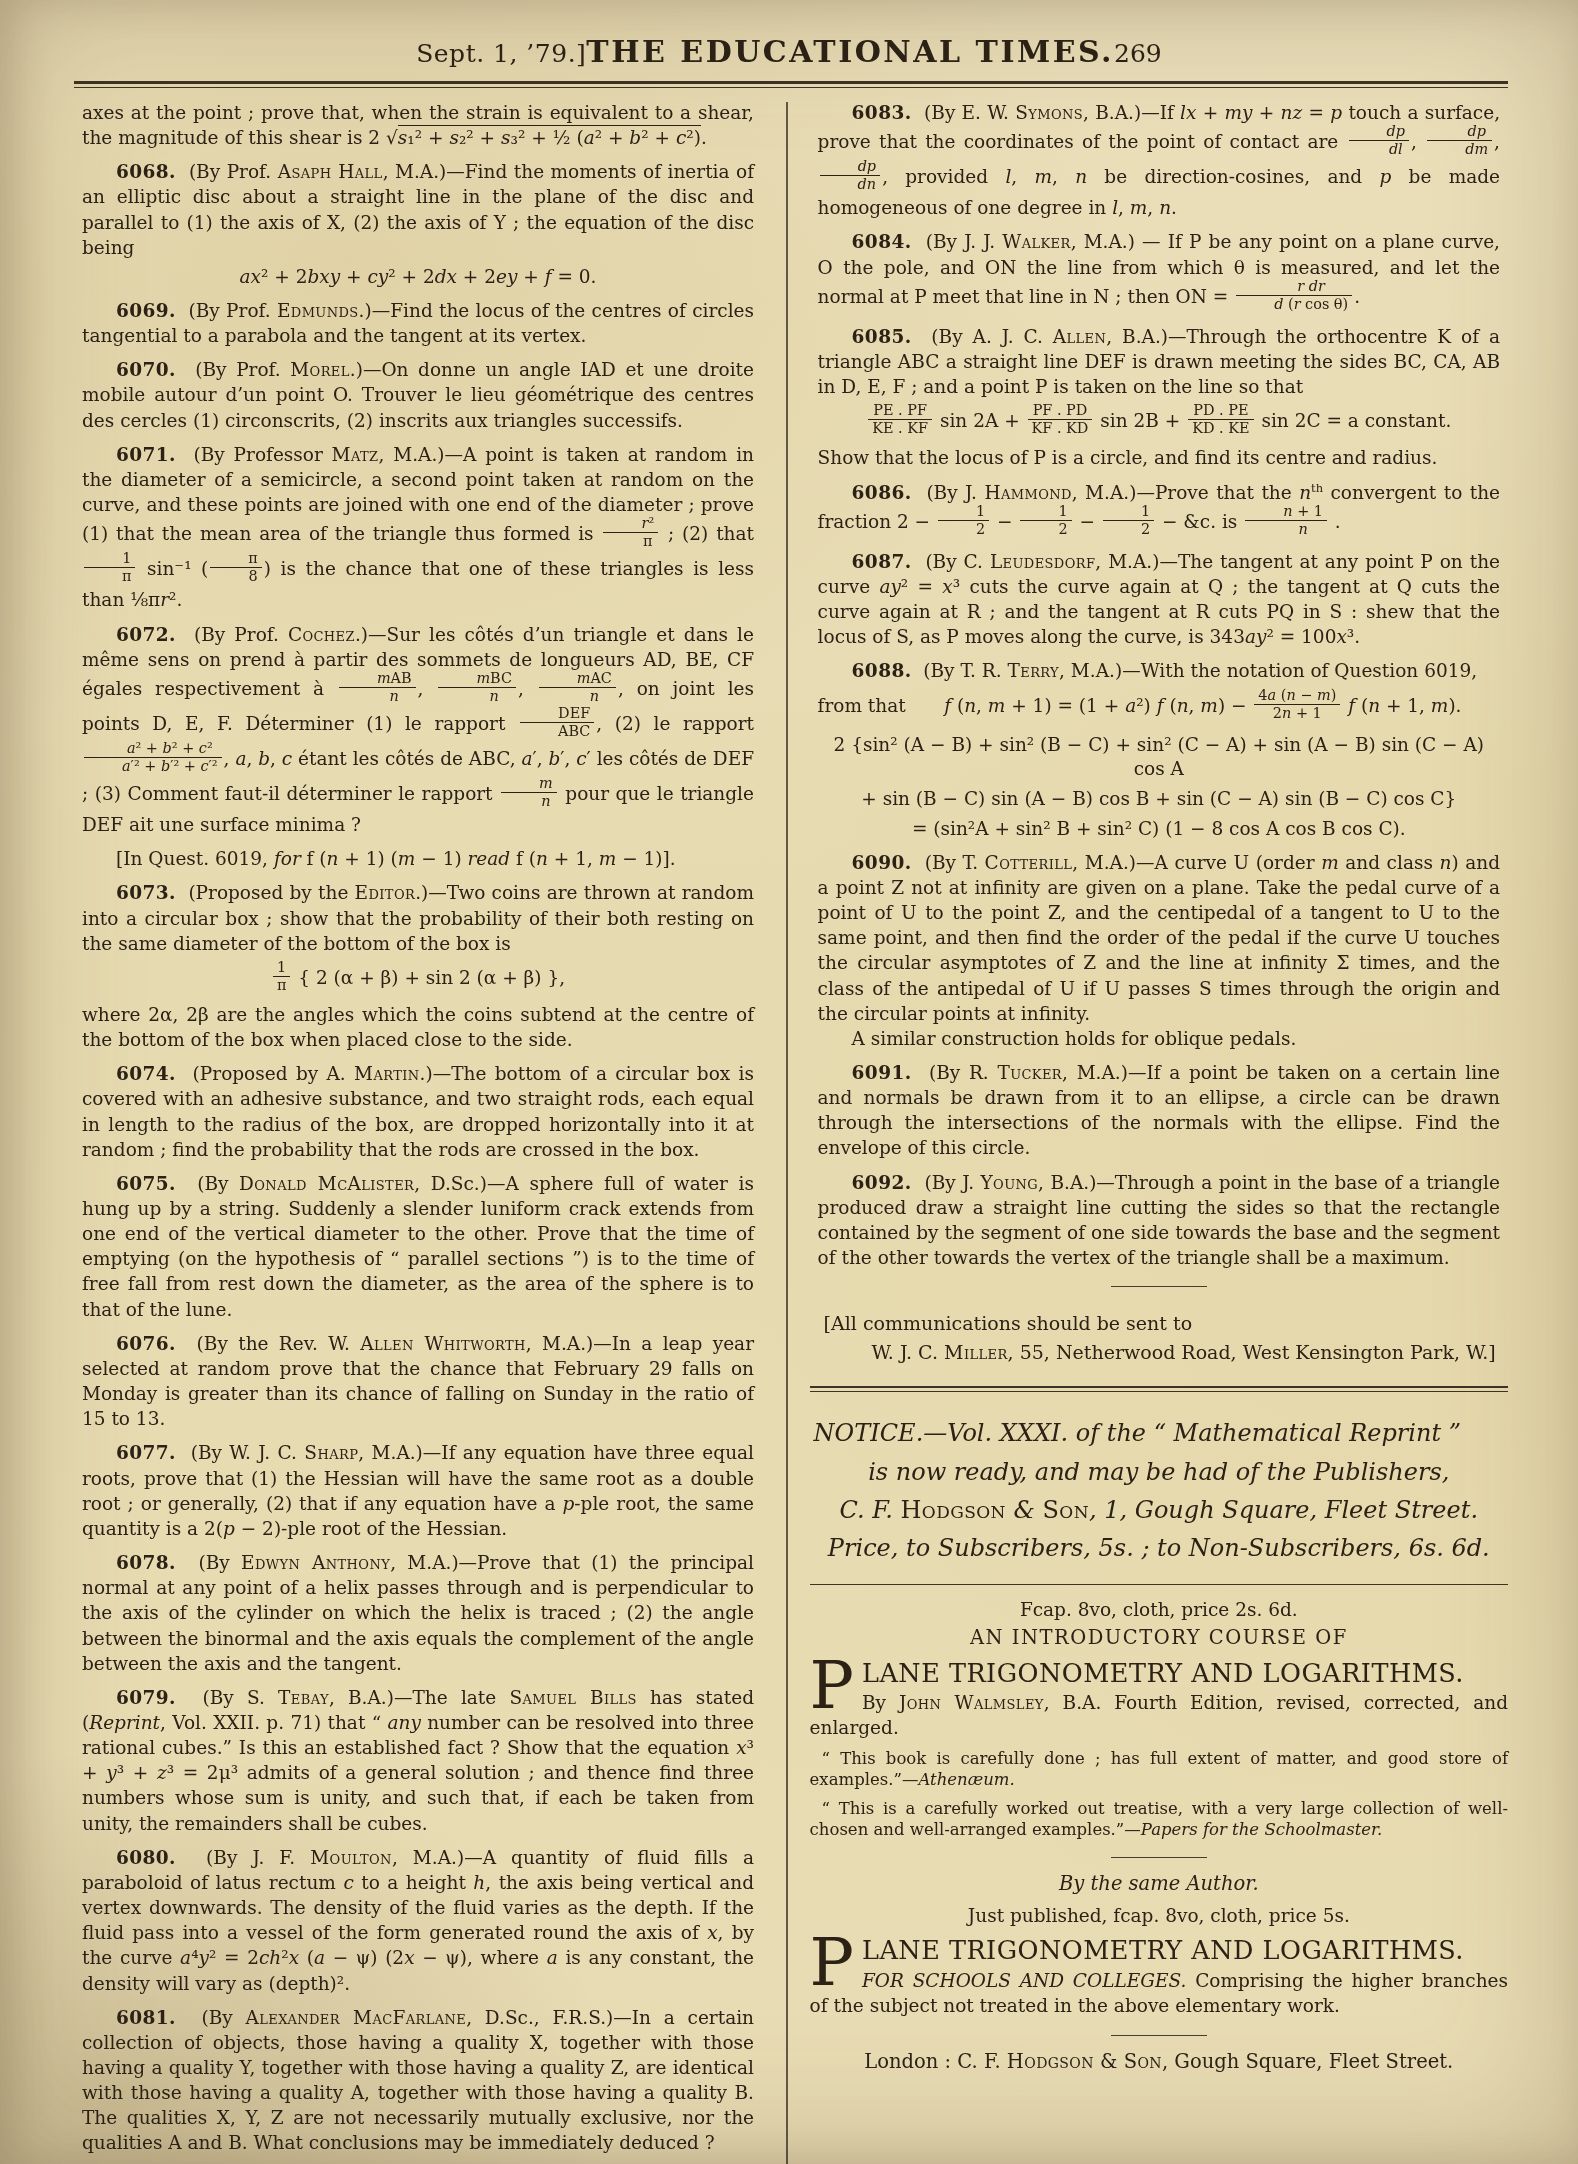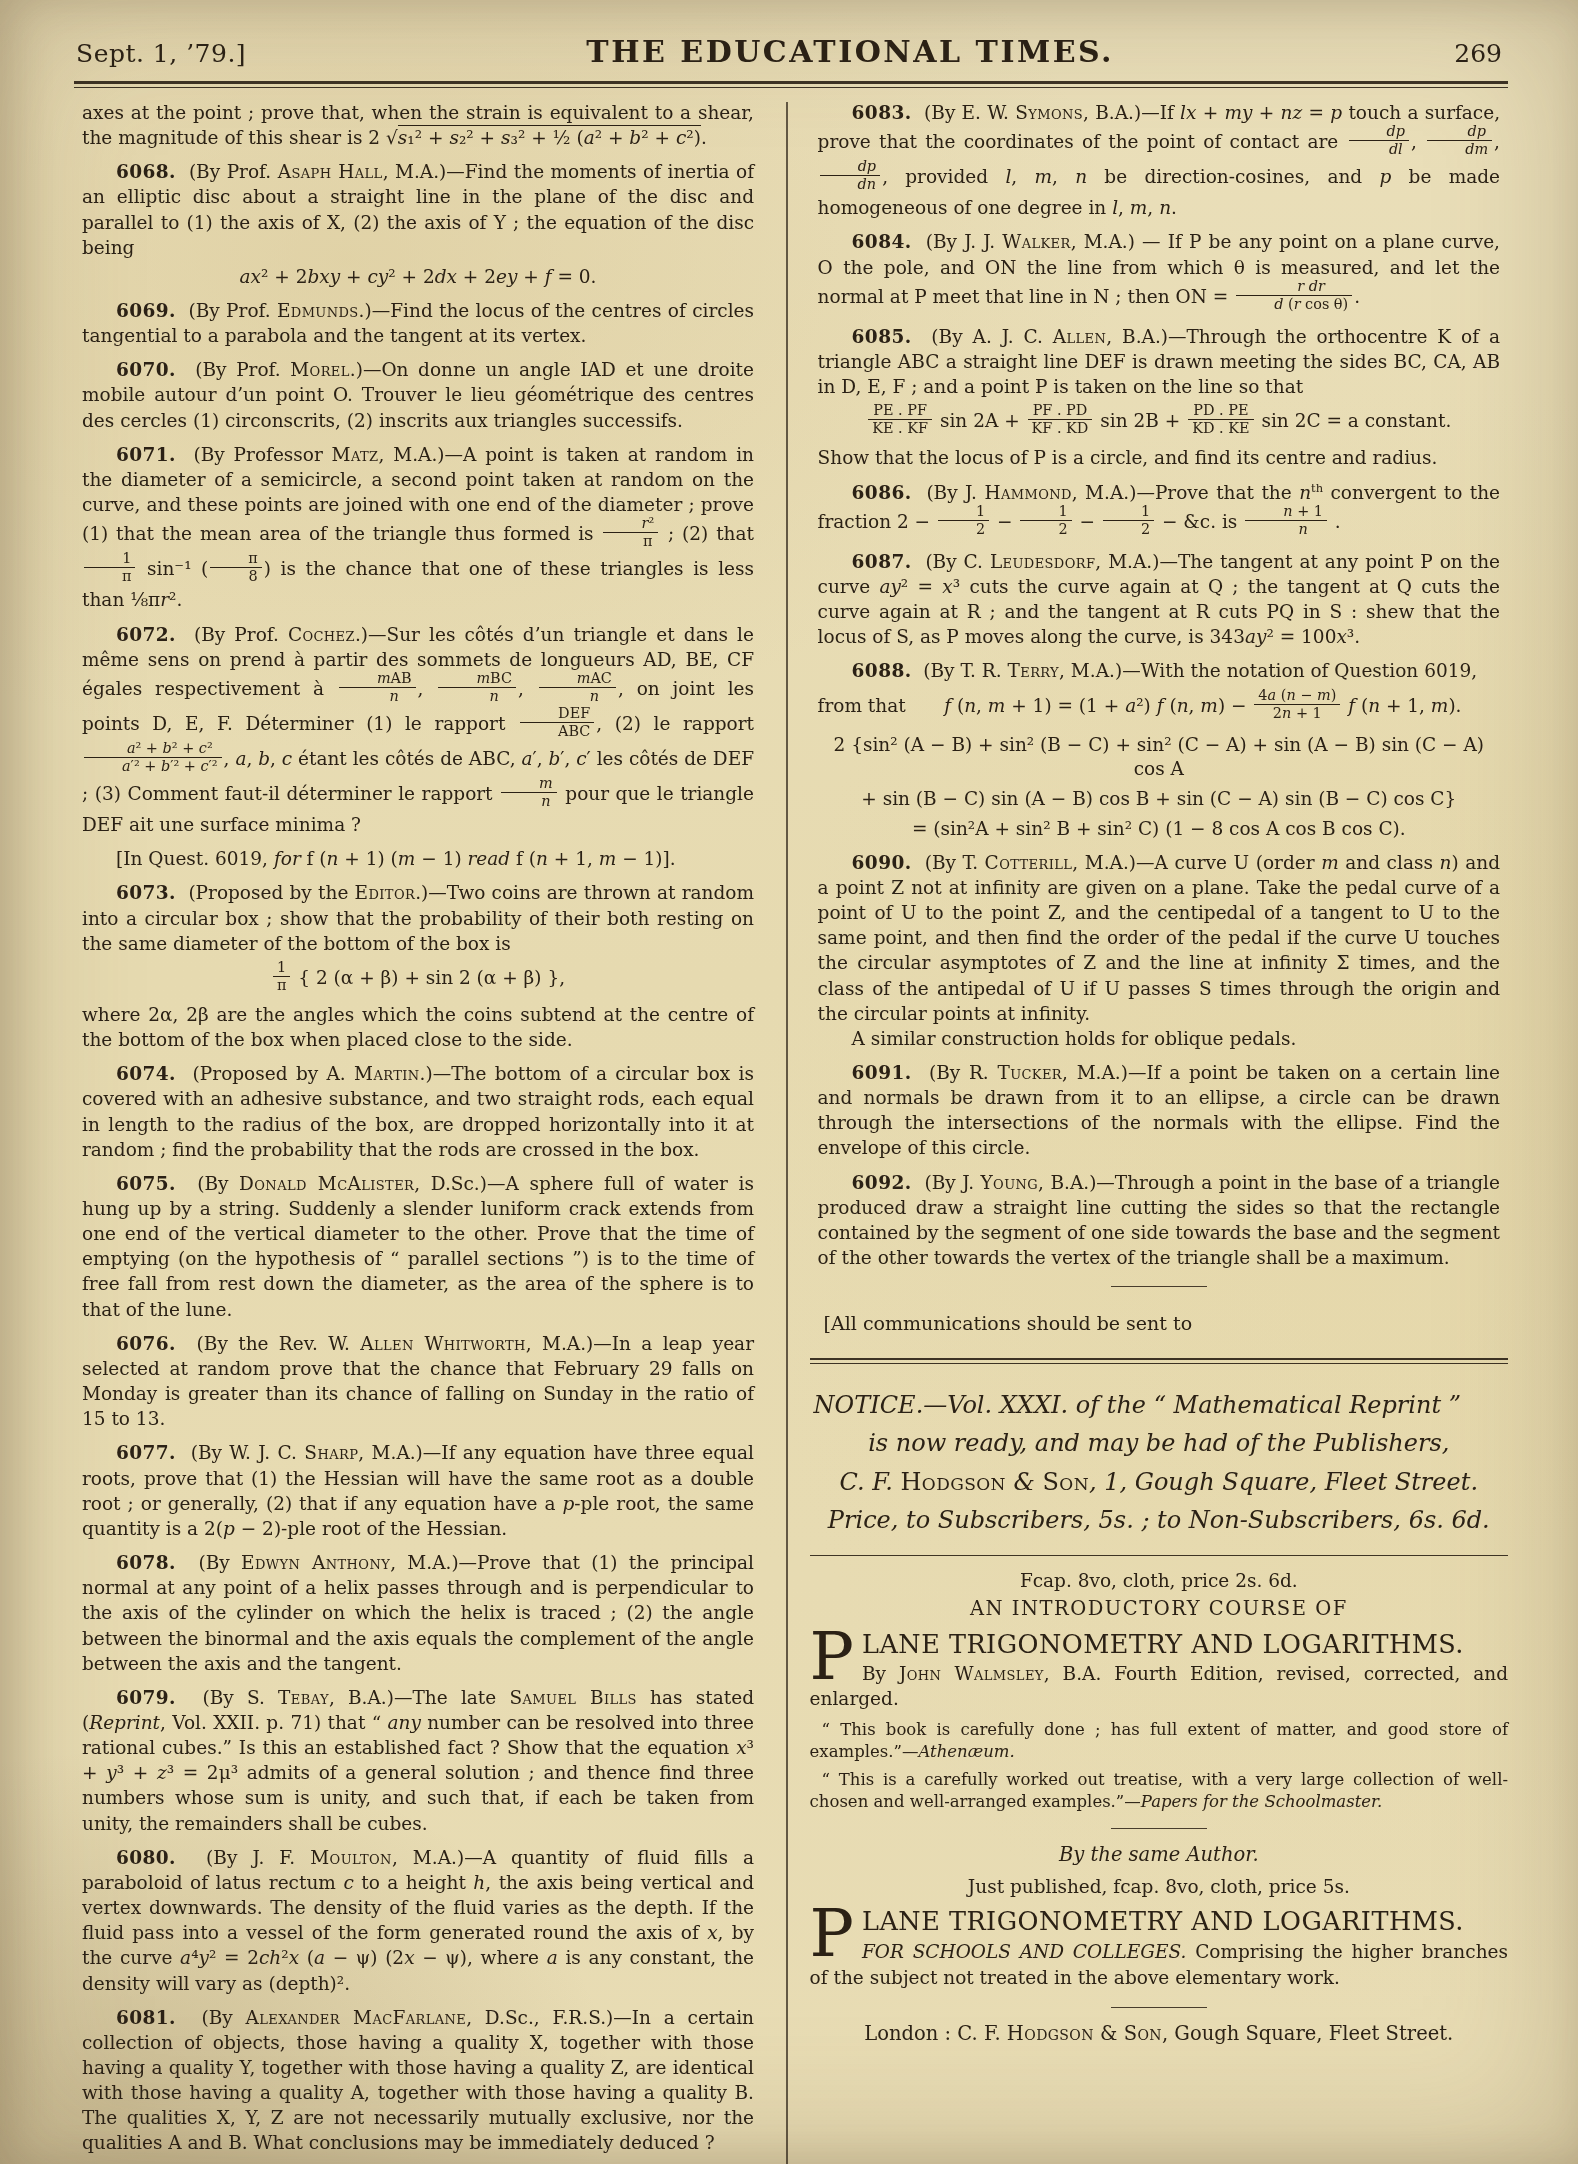--- a/index.html
+++ b/index.html
@@ -16,21 +16,21 @@
     color:var(--ink);
     background:
       radial-gradient(1100px 700px at 22% 12%, rgba(214,196,146,.45), rgba(214,196,146,0) 70%),
       radial-gradient(900px 1200px at 88% 55%, rgba(228,212,160,.35), rgba(228,212,160,0) 70%),
       radial-gradient(700px 500px at 8% 97%, rgba(120,98,58,.25), rgba(120,98,58,0) 70%),
       linear-gradient(180deg,#eadfba 0%,#e6dab0 45%,#e8dcb4 100%);
     box-shadow:inset 0 0 140px rgba(92,72,40,.28), inset 14px 0 40px rgba(70,52,28,.18);
     overflow:hidden;
   }
   
-  .masthead{display:flex;justify-content:space-between;align-items:baseline;padding:8px 6px 12px 2px;}
+  .masthead{display:flex;justify-content:center;align-items:baseline;padding:8px 6px 12px 2px;}
   .m-date{font-size:25px;letter-spacing:.5px;}
   .m-title{font-size:30px;letter-spacing:2.5px;font-weight:bold;}
   .m-page{font-size:25px;}
   .rule-double{border-top:3px solid var(--ink);border-bottom:1.2px solid var(--ink);height:3px;opacity:.9;}
   
   main{display:flex;margin-top:12px;align-items:stretch;}
   .col-left{width:688px;flex:0 0 688px;}
   .col-divider{flex:0 0 1.6px;background:var(--ink);opacity:.7;margin:2px 22px 30px 24px;}
   .col-right{flex:1;min-width:0;}
   
@@ -253,20 +253,21 @@
           </div>
           <div class="problem">
             <p class="pp"><b class="pnum">6092.</b>&nbsp;&nbsp;(By J. <span class="sc">Young</span>, B.A.)—Through a point in the base of a triangle produced draw a straight line cutting the sides so that the rectangle contained by the segment of one side towards the base and the segment of the other towards the vertex of the triangle shall be a maximum.</p>
           </div>
         </div>
 
       <div class="short-rule"></div>
 
       <div class="comm">
         <div class="comm-1">[All communications should be sent to</div>
+        <div class="comm-2">W. J. C. <span class="sc">Miller</span>, 55, Netherwood Road, West Kensington Park, W.]</div>
       </div>
 
       <div class="rule-double2"></div>
 
       <div class="notice">
         <div class="notice-line notice-line-0"><em>NOTICE.—Vol. XXXI. of the “ Mathematical Reprint ”</em></div>
         <div class="notice-line"><em>is now ready, and may be had of the Publishers,</em></div>
         <div class="notice-line">C. F. <span class="sc">Hodgson</span> &amp; <span class="sc">Son</span>, 1, <em>Gough Square, Fleet Street.</em></div>
         <div class="notice-line"><em>Price, to Subscribers, 5s. ; to Non-Subscribers, 6s. 6d.</em></div>
       </div>

